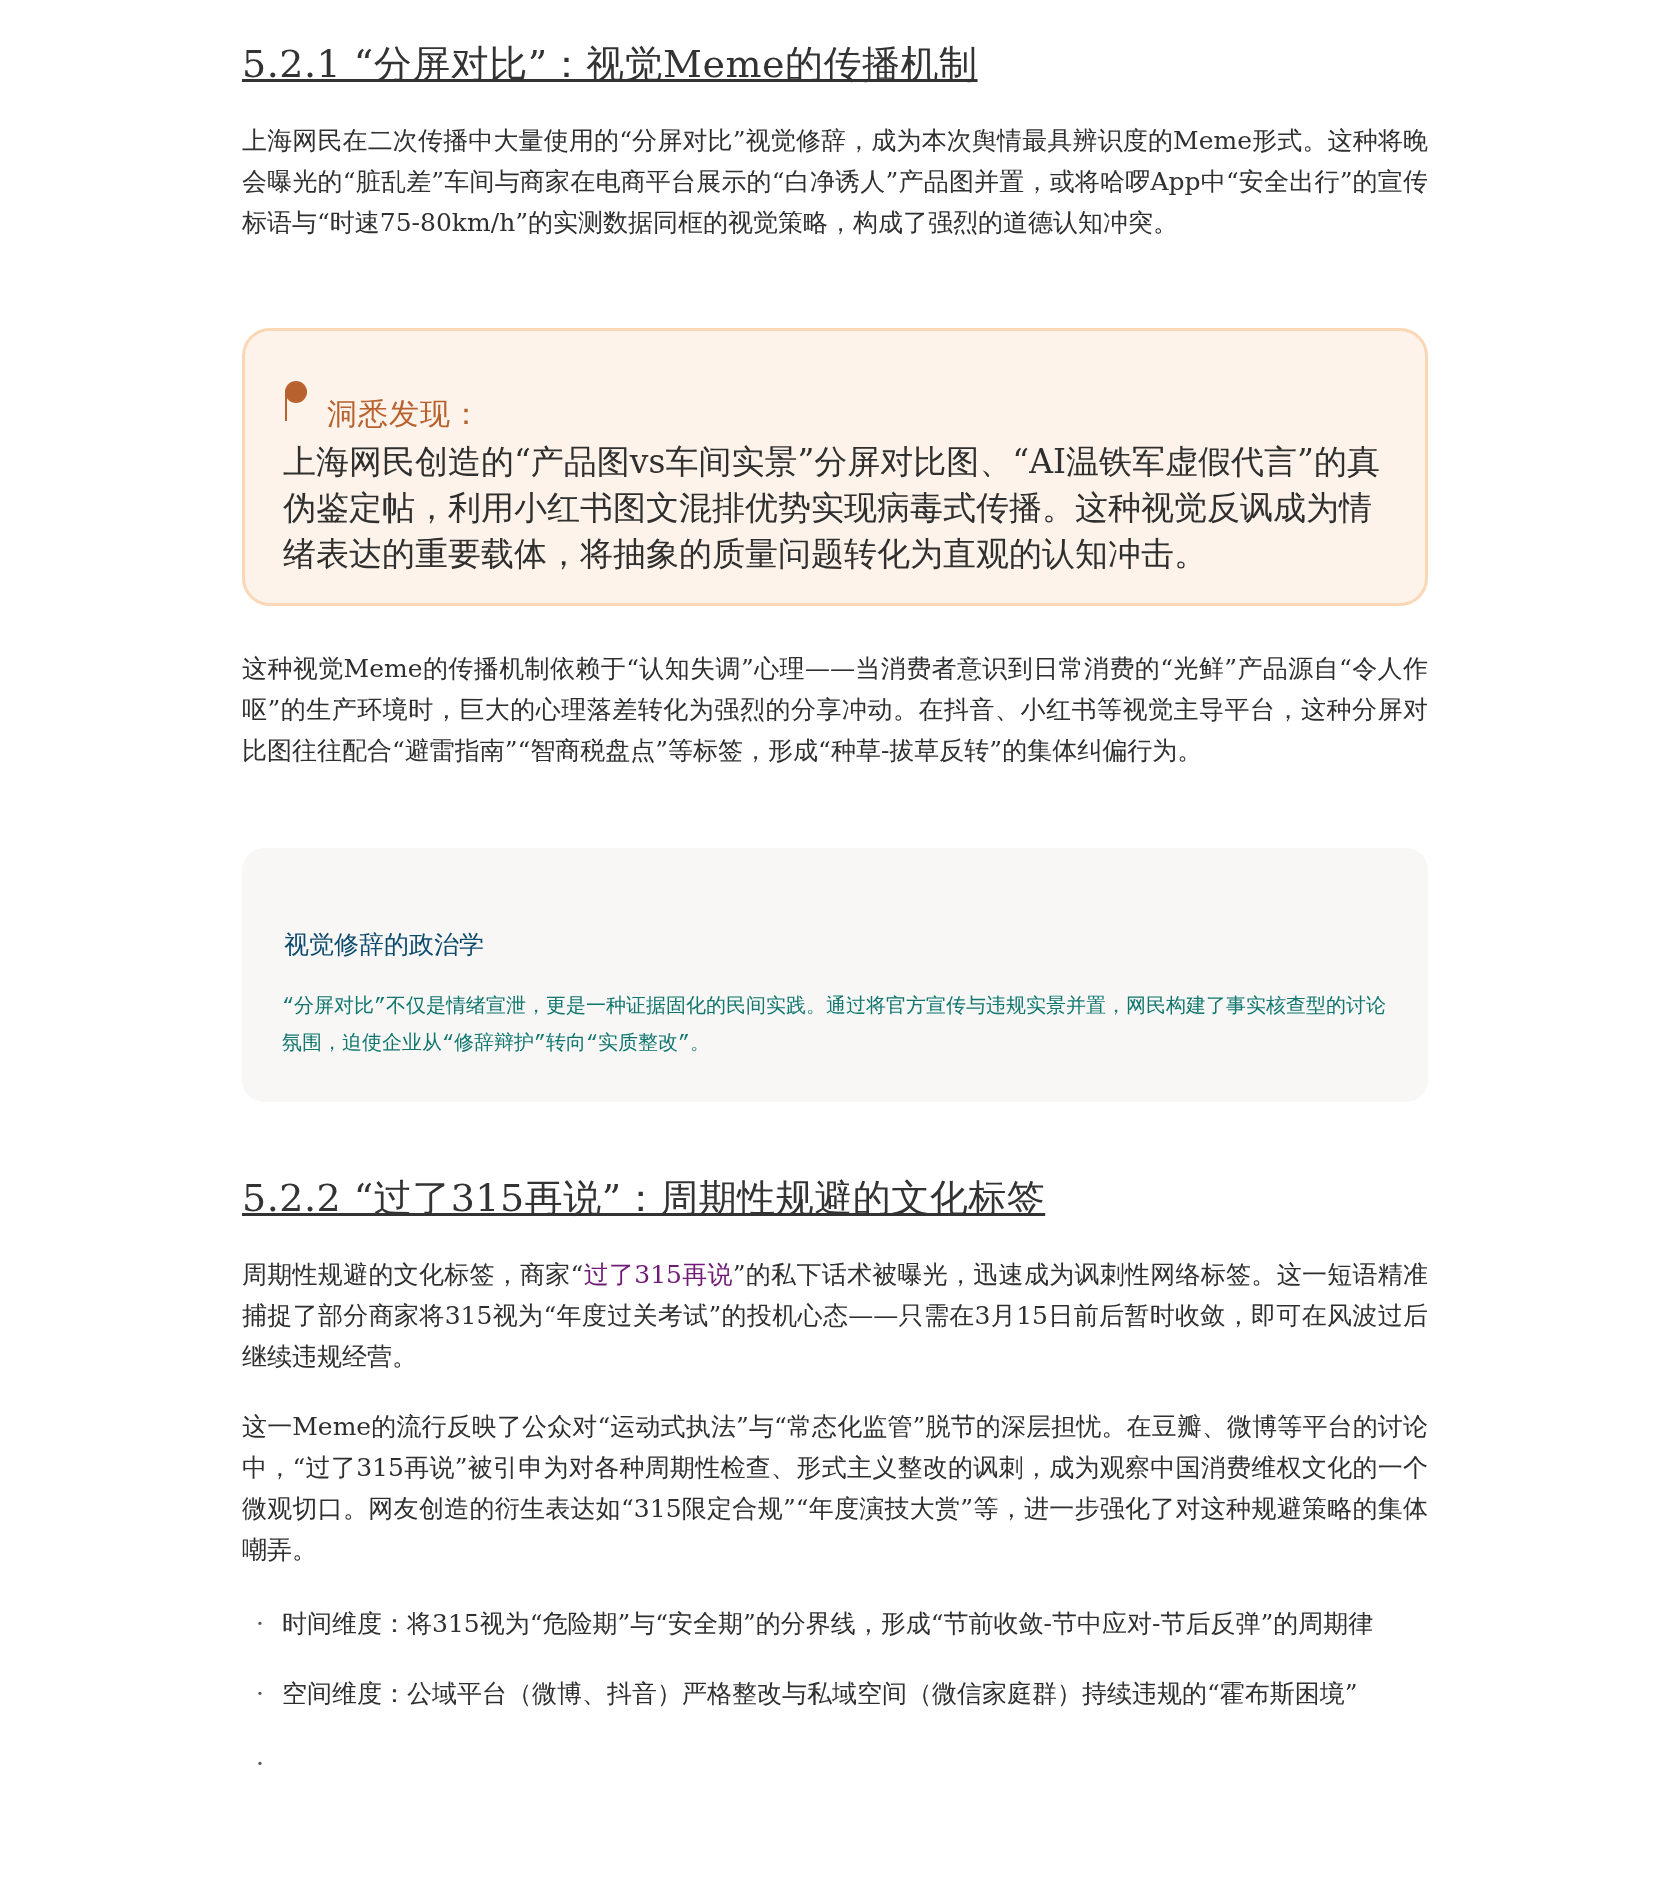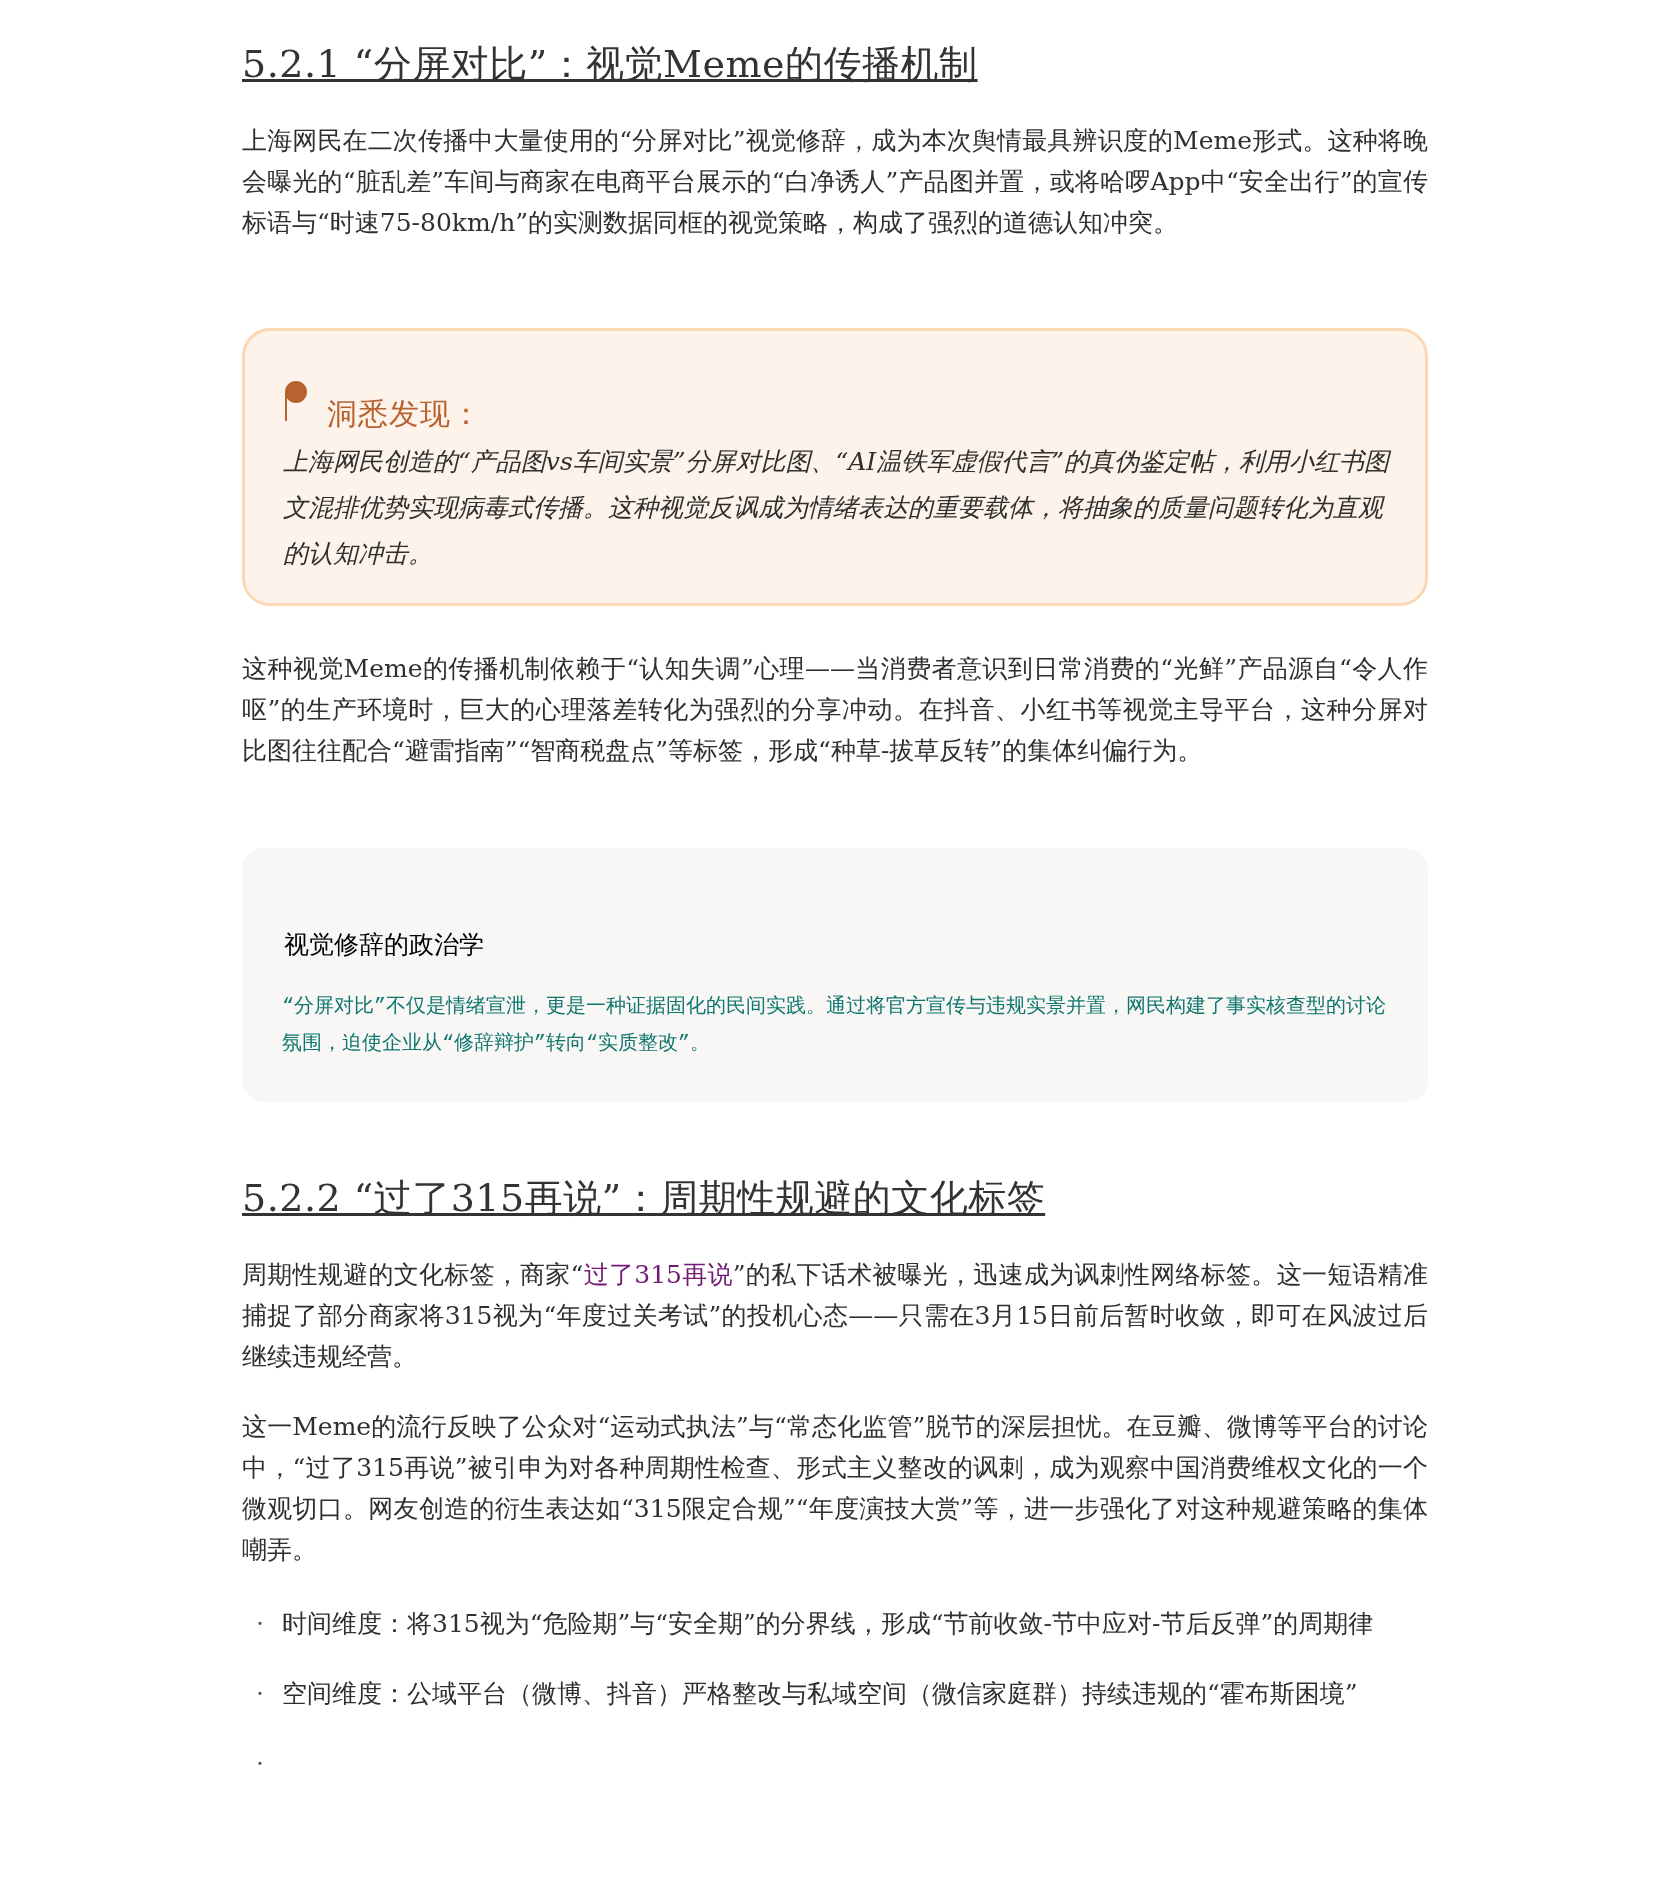--- a/index.html
+++ b/index.html
@@ -78,41 +78,40 @@
       font-size: 30px;
       color: #b8622f;
       letter-spacing: 1px;
       margin-top: 29px;
     }
     .insight-text {
       position: absolute;
       left: 38px;
       top: 108px;
       width: 1110px;
-      font-size: 25px;
+      font-size: 33px;
       line-height: 46px;
       color: #2f2f2f;
-      font-style: italic;
     }
 
     .note-box {
       position: absolute;
       left: 0;
       top: 848px;
       width: 1186px;
       height: 254px;
       background: #f8f7f5;
       border-radius: 22px;
     }
     .note-title {
       position: absolute;
       left: 42px;
       top: 80px;
       font-size: 25px;
-      color: #000000;
+      color: #0c4a6e;
       font-family: "DejaVu Sans", "Liberation Sans", sans-serif;
     }
     .note-text {
       position: absolute;
       left: 40px;
       top: 140px;
       width: 1110px;
       font-size: 20px;
       line-height: 37px;
       color: #0f766e;

